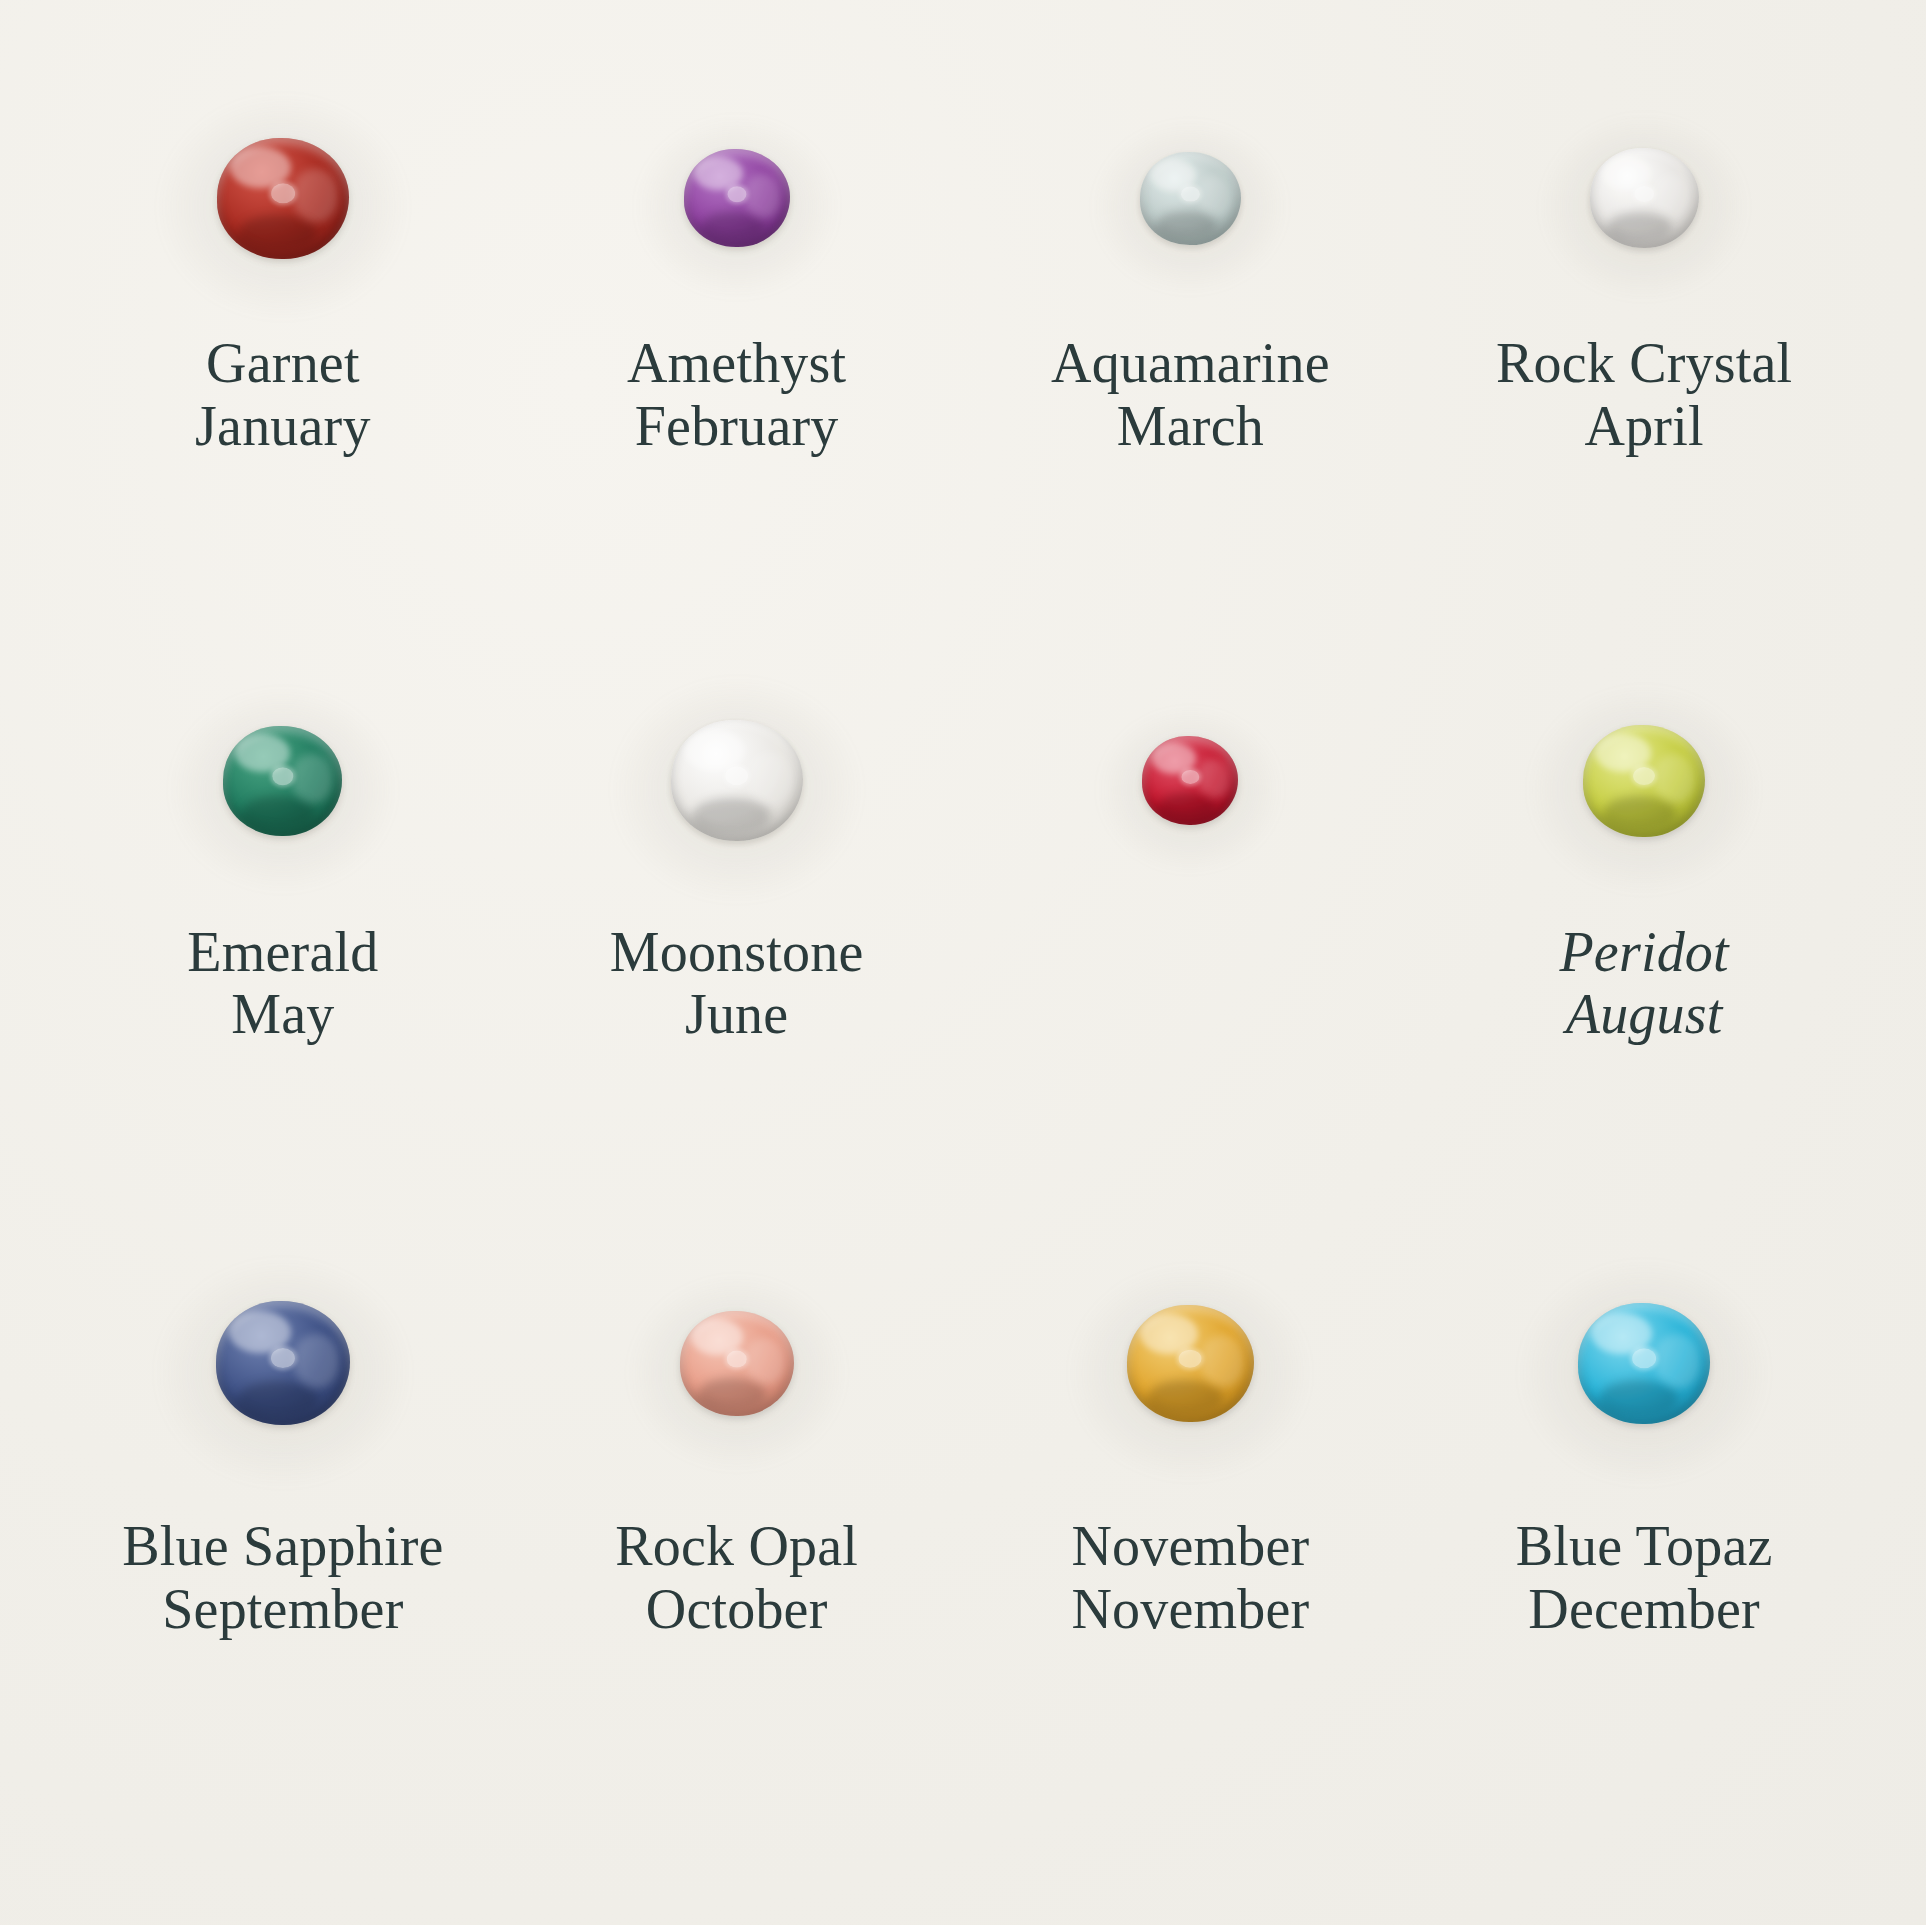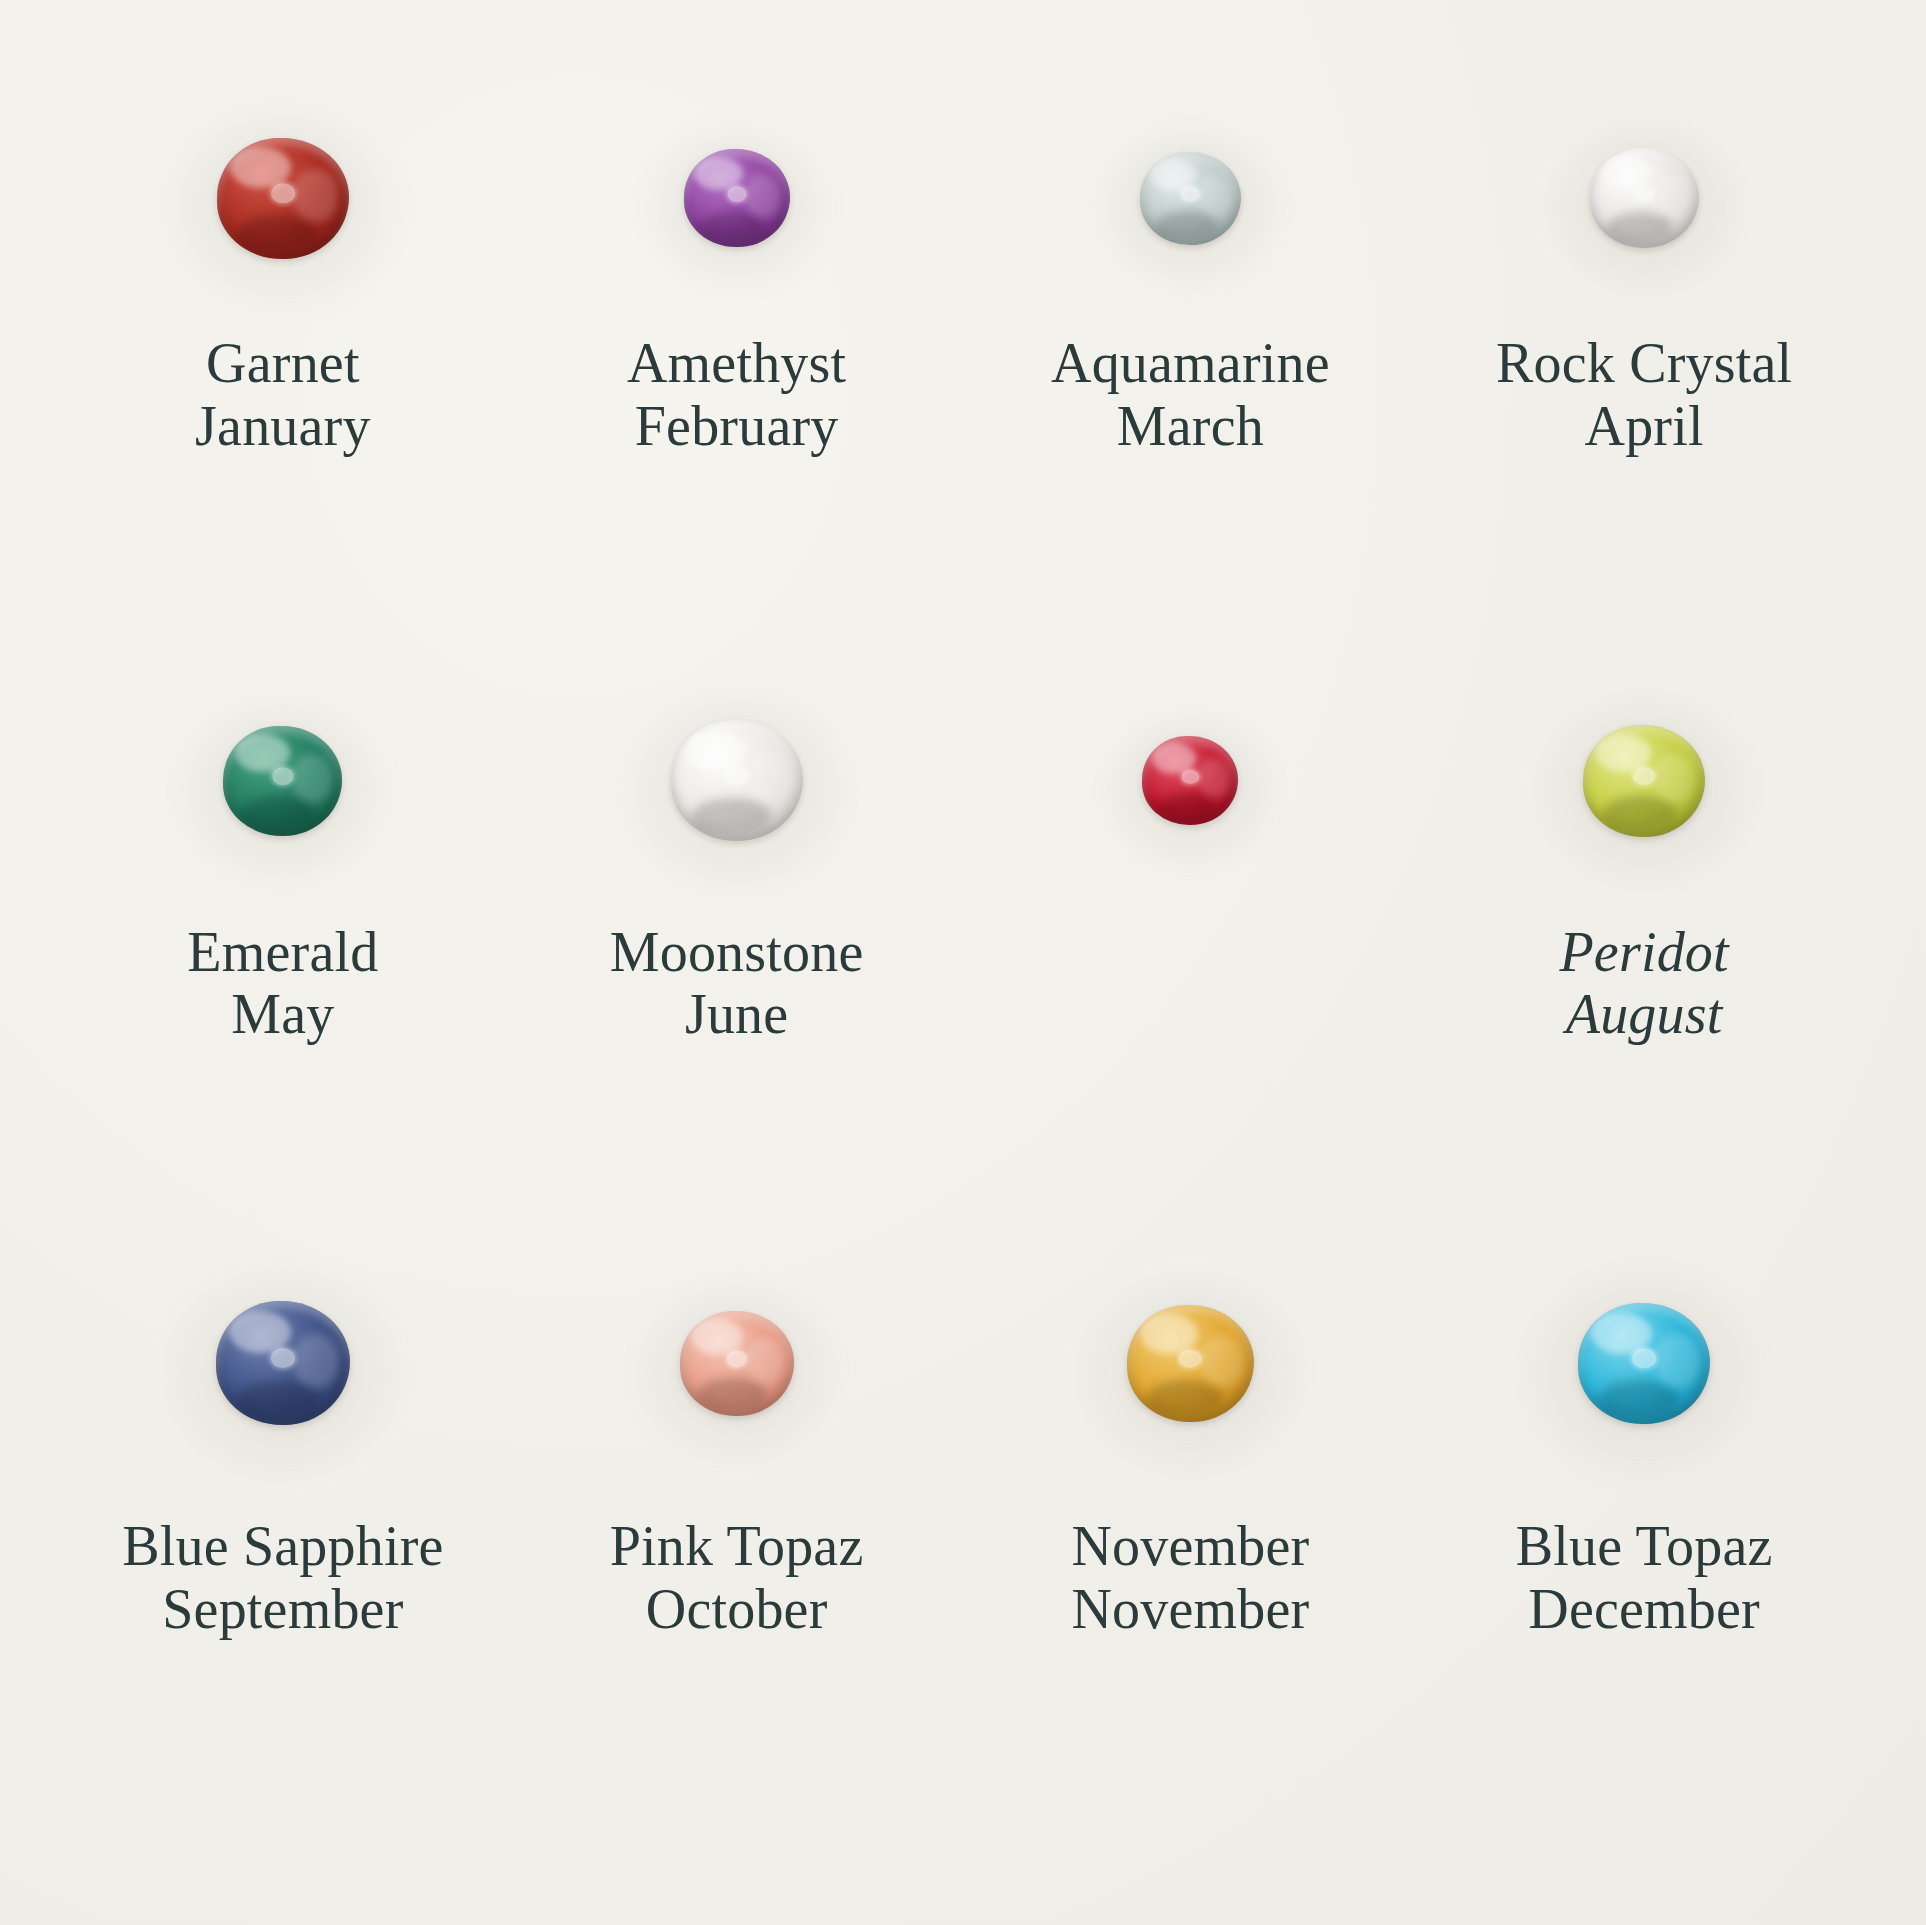--- a/index.html
+++ b/index.html
@@ -271,21 +271,21 @@
       <div class="stone-wrap">
         <div class="shadow" style="width: 217px; height: 194px;"></div>
         <div class="stone" style="width: 114px; height: 105px; opacity: 1; background: radial-gradient(circle at 34% 28%, rgb(246, 198, 182) 0%, rgb(231, 155, 134) 52%, rgb(191, 116, 96) 100%);">
           <span class="facet-a"></span>
           <span class="facet-b"></span>
           <span class="facet-c"></span>
           <span class="hole"></span>
         </div>
       </div>
       <div class="label" style="color: rgb(43, 59, 60);">
-        <span class="name">Pink Topaz</span>
+        <span class="name">Rock Opal</span>
         <span class="month">October</span>
       </div>
     </div>
 
     <div class="cell r3">
       <div class="stone-wrap">
         <div class="shadow" style="width: 241px; height: 215px;"></div>
         <div class="stone" style="width: 127px; height: 117px; opacity: 1; background: radial-gradient(circle at 34% 28%, rgb(243, 207, 119) 0%, rgb(224, 164, 43) 52%, rgb(169, 116, 19) 100%);">
           <span class="facet-a"></span>
           <span class="facet-b"></span>

